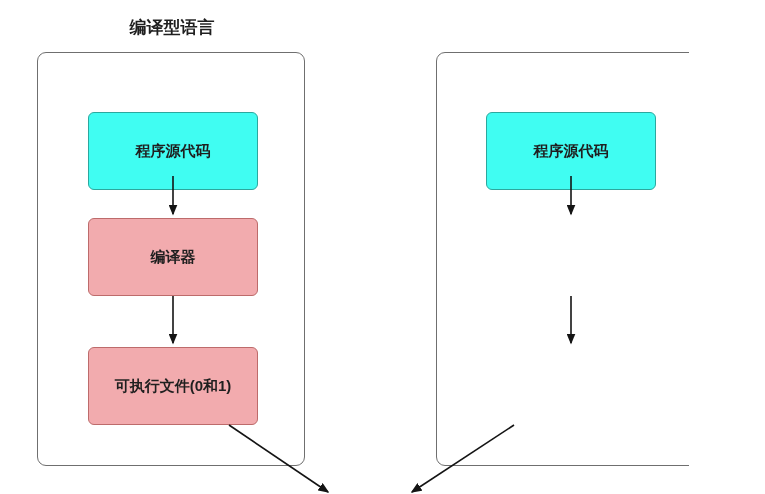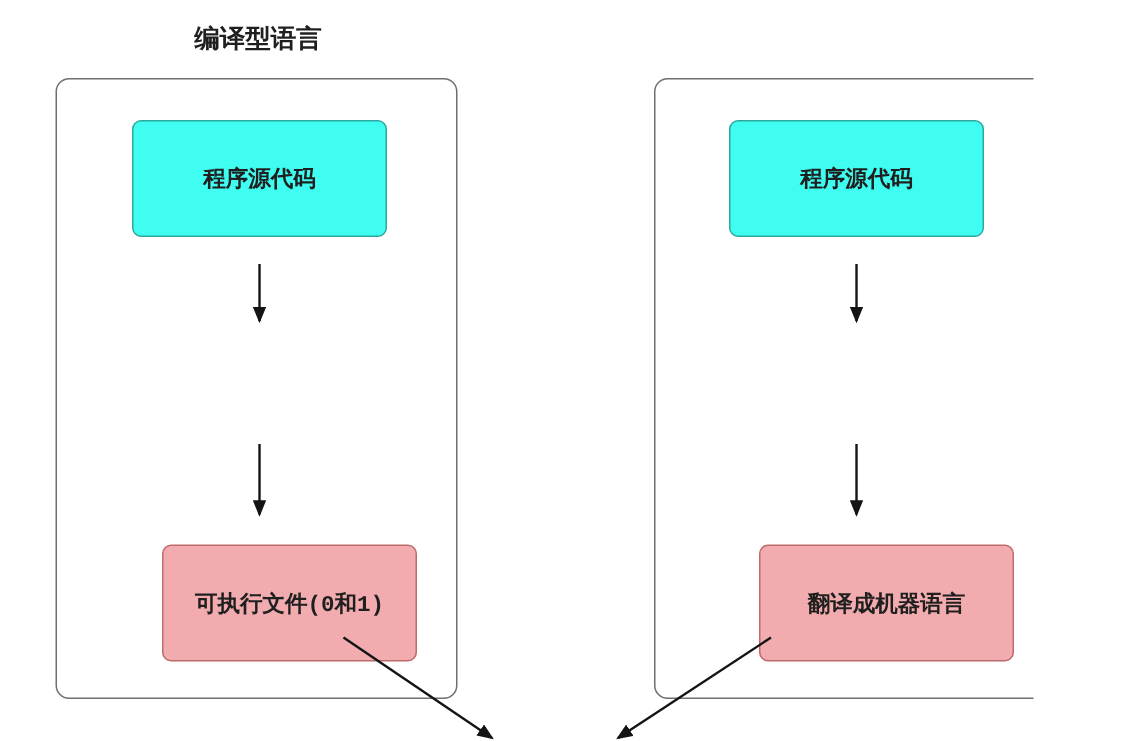--- a/index.html
+++ b/index.html
@@ -7,21 +7,20 @@
     padding: 0;
     background: #ffffff;
     font-family: "Liberation Sans", "DejaVu Sans", sans-serif;
   }
   .canvas {
     position: relative;
     width: 689px;
     height: 494px;
     background: #ffffff;
     overflow: hidden;
-    font-family: Liberation Mono, monospace;
   }
   .col-title {
     position: absolute;
     top: 18px;
     width: 270px;
     text-align: center;
     font-size: 17px;
     font-weight: bold;
     color: #1f1f1f;
     line-height: 20px;
@@ -57,23 +56,23 @@
   .node.cyan {
     background: #40fdf2;
     border: 1px solid #2ca89e;
   }
   .node.pink {
     background: #f2abae;
     border: 1px solid #bd6b6b;
   }
   .node.col-left  { left: 88px;  }
   .node.col-right { left: 486px; }
-  .node.row-1 { top: 80px; align-items: center;  }
+  .node.row-1 { top: 112px; align-items: center;  }
   .node.row-2 { top: 218px; }
-  .node.row-3 { top: 363px; margin-left: 20px; }
+  .node.row-3 { top: 347px; }
   .arrow-layer {
     position: absolute;
     left: 0;
     top: 0;
     width: 765px;
     height: 494px;
     pointer-events: none;
   }
 </style>
 </head>
@@ -82,29 +81,29 @@
 <div class="canvas">
 
   <div class="col-title left">编译型语言</div>
 
   <div class="container-box left"></div>
   <div class="container-box right"></div>
 
   <div class="node cyan col-left row-1">
     <span>程序源代码</span>
   </div>
+  <div class="node pink col-left row-2">
+    <span>编译器</span>
+  </div>
   <div class="node pink col-left row-3">
     <span>可执行文件(0和1)</span>
   </div>
 
   <div class="node cyan col-right row-1">
     <span>程序源代码</span>
-  </div>
-  <div class="node pink col-right row-3">
-    <span>翻译成机器语言</span>
   </div>
 
   <svg class="arrow-layer" viewBox="0 0 765 494">
     <defs>
       <marker id="arrowhead" markerWidth="11" markerHeight="9" refX="9.5" refY="4.5" orient="auto" markerUnits="userSpaceOnUse">
         <path d="M0,0 L11,4.5 L0,9 Z" fill="#141414"></path>
       </marker>
     </defs>
     <line x1="173" y1="176" x2="173" y2="214" stroke="#141414" stroke-width="1.6" marker-end="url(#arrowhead)"></line>
     <line x1="173" y1="296" x2="173" y2="343" stroke="#141414" stroke-width="1.6" marker-end="url(#arrowhead)"></line>

